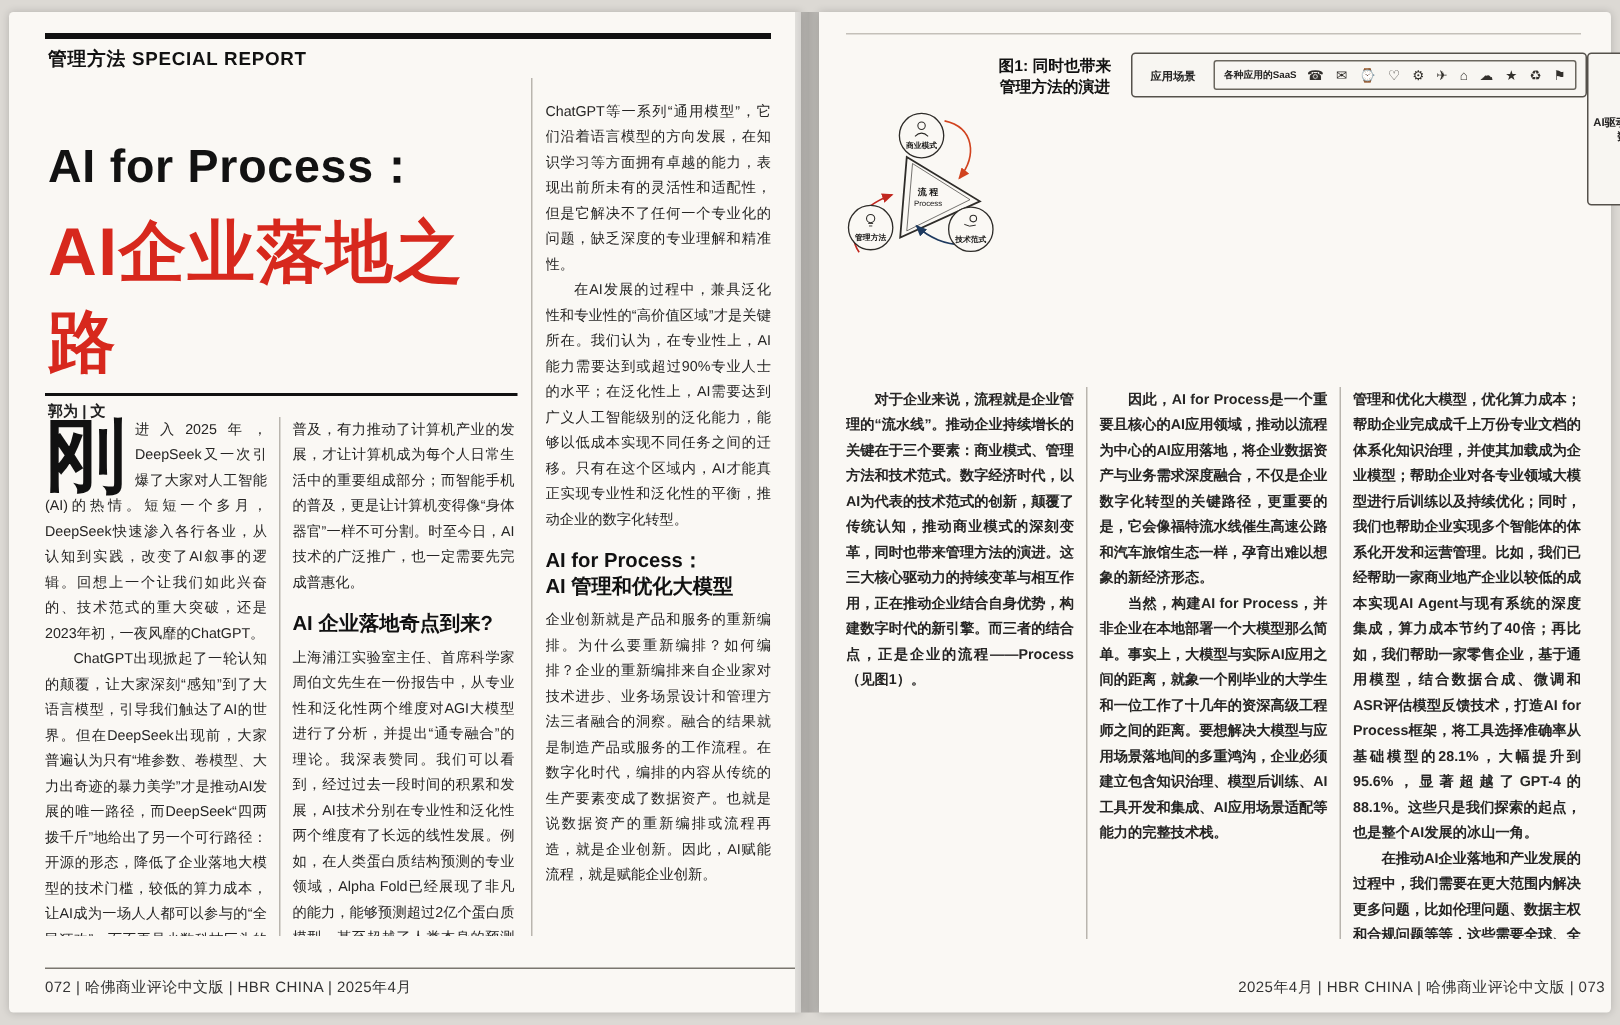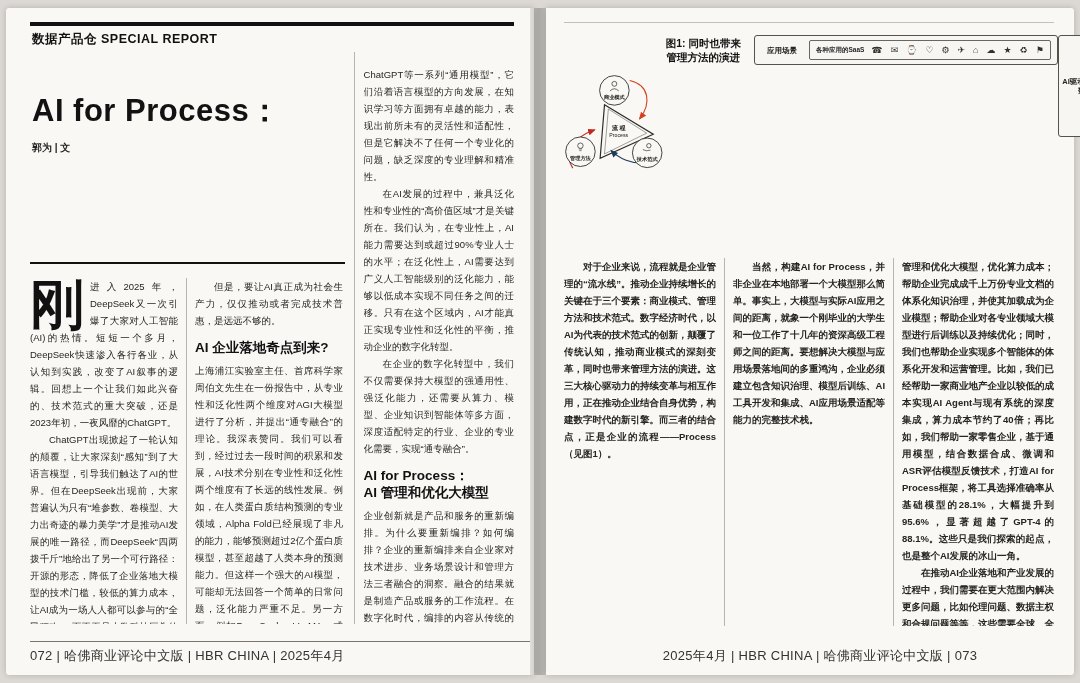--- a/index.html
+++ b/index.html
@@ -42,23 +42,23 @@
   .col p { margin-bottom:0; }
   .col p.ind, .col p.indent { text-indent:2em; }
   .dropcap {
     float:left; font-size:54px; line-height:48px; font-weight:bold;
     padding:2px 6px 0 0; color:#111; font-family:"Liberation Sans",sans-serif;
   }
   h3.colhead { font-size:13.5px; font-weight:bold; margin:10px 0 6px; line-height:17px; color:#111; text-align:left; }
   .page-footer {
     position:absolute; bottom:10px; left:24px; right:4px;
     border-top:1px solid #7a766f; padding-top:5px;
-    font-size:13px; color:#333; letter-spacing:.3px;
-  }
-  .page-footer.right { text-align:center; border-top:none; }
+    font-size:10px; color:#333; letter-spacing:.3px;
+  }
+  .page-footer.right { text-align:right; border-top:none; }
   
   .figs { display:flex; height:222px; border-top:1px solid #c4c0b9; padding-top:8px; }
   .figbox { display:flex; flex-direction:row; }
   .fig1 { width:180px; }
   .figvr { width:1px; background:#c8c4bd; margin:0 6px 14px 4px; }
   .fig2 { flex:1; padding-top:4px; }
   .caption { font-size:10.5px; font-weight:bold; text-align:center; margin-top:6px; color:#111; }
   
   .f2row { border:1px solid #55514b; border-radius:3px; background:#f8f6f2; display:flex; align-items:stretch; margin-bottom:3px; }
   .f2label { width:54px; font-size:7.5px; font-weight:bold; display:flex; align-items:center; justify-content:center; text-align:center; line-height:9px; padding:2px; }
@@ -92,47 +92,47 @@
   
   .fig1 svg text { font-family:"Liberation Sans",sans-serif; }
 </style>
 </head>
 <body>
 
 <div class="spread">
 
   <div class="page page-left">
     <div class="kicker-bar"></div>
-    <div class="kicker">数据产品仓 SPECIAL REPORT</div>
+    <div class="kicker">管理方法 SPECIAL REPORT</div>
 
     <div class="pl-body">
       <div class="pl-main">
         <div class="title-block">
           <div class="title-en">AI for Process：</div>
+          <div class="title-zh">AI企业落地之路</div>
           <div class="byline">郭为 | 文</div>
         </div>
         <div class="cols2">
           <div class="col">
             <p><span class="dropcap">刚</span><span>进入2025年，DeepSeek又一次引爆了大家对人工智能(AI)的热情。短短一个多月，DeepSeek快速渗入各行各业，从认知到实践，改变了AI叙事的逻辑。回想上一个让我们如此兴奋的、技术范式的重大突破，还是2023年初，一夜风靡的ChatGPT。</span></p>
             <p class="ind">ChatGPT出现掀起了一轮认知的颠覆，让大家深刻“感知”到了大语言模型，引导我们触达了AI的世界。但在DeepSeek出现前，大家普遍认为只有“堆参数、卷模型、大力出奇迹的暴力美学”才是推动AI发展的唯一路径，而DeepSeek“四两拨千斤”地给出了另一个可行路径：开源的形态，降低了企业落地大模型的技术门槛，较低的算力成本，让AI成为一场人人都可以参与的“全民狂欢”，而不再是少数科技巨头的专利，也不是实验室不计成本的研究。</p>
 
           </div>
           <div class="vrule"></div>
           <div class="col">
-            <p class="ind">但是，要让AI真正成为社会生产力，仅仅推动或者完成技术普惠，是远远不够的。</p>
+            <p>普及，有力推动了计算机产业的发展，才让计算机成为每个人日常生活中的重要组成部分；而智能手机的普及，更是让计算机变得像“身体器官”一样不可分割。时至今日，AI技术的广泛推广，也一定需要先完成普惠化。</p>
             <h3 class="colhead">AI 企业落地奇点到来?</h3>
             <p>上海浦江实验室主任、首席科学家周伯文先生在一份报告中，从专业性和泛化性两个维度对AGI大模型进行了分析，并提出“通专融合”的理论。我深表赞同。我们可以看到，经过过去一段时间的积累和发展，AI技术分别在专业性和泛化性两个维度有了长远的线性发展。例如，在人类蛋白质结构预测的专业领域，Alpha Fold已经展现了非凡的能力，能够预测超过2亿个蛋白质模型，甚至超越了人类本身的预测能力。但这样一个强大的AI模型，可能却无法回答一个简单的日常问题，泛化能力严重不足。另一方面，例如DeepSeek、LLaMA，或是</p>
           </div>
         </div>
       </div>
       <div class="vrule tall"></div>
       <div class="col col3">
         <p>ChatGPT等一系列“通用模型”，它们沿着语言模型的方向发展，在知识学习等方面拥有卓越的能力，表现出前所未有的灵活性和适配性，但是它解决不了任何一个专业化的问题，缺乏深度的专业理解和精准性。</p>
         <p class="ind">在AI发展的过程中，兼具泛化性和专业性的“高价值区域”才是关键所在。我们认为，在专业性上，AI能力需要达到或超过90%专业人士的水平；在泛化性上，AI需要达到广义人工智能级别的泛化能力，能够以低成本实现不同任务之间的迁移。只有在这个区域内，AI才能真正实现专业性和泛化性的平衡，推动企业的数字化转型。</p>
-        <p class="ind">在企业的数字化转型中，我们不仅需要保持大模型的强通用性、强泛化能力，还需要从算力、模型、企业知识到智能体等多方面，深度适配特定的行业、企业的专业化需要，实现“通专融合”。</p>
         <h3 class="colhead">
           <span>AI for Process：</span><br>
           <span>AI 管理和优化大模型</span>
         </h3>
         <p>企业创新就是产品和服务的重新编排。为什么要重新编排？如何编排？企业的重新编排来自企业家对技术进步、业务场景设计和管理方法三者融合的洞察。融合的结果就是制造产品或服务的工作流程。在数字化时代，编排的内容从传统的生产要素变成了数据资产。也就是说数据资产的重新编排或流程再造，就是企业创新。因此，AI赋能流程，就是赋能企业创新。</p>
 
       </div>
     </div>
 
     <div class="page-footer">072 | 哈佛商业评论中文版 | HBR CHINA | 2025年4月</div>
@@ -315,20 +315,21 @@
       </div>
     </div>
 
     <div class="cols3">
       <div class="col">
         <p class="ind">对于企业来说，流程就是企业管理的“流水线”。推动企业持续增长的关键在于三个要素：商业模式、管理方法和技术范式。数字经济时代，以AI为代表的技术范式的创新，颠覆了传统认知，推动商业模式的深刻变革，同时也带来管理方法的演进。这三大核心驱动力的持续变革与相互作用，正在推动企业结合自身优势，构建数字时代的新引擎。而三者的结合点，正是企业的流程——Process（见图1）。</p>
 
       </div>
       <div class="vrule"></div>
       <div class="col">
+        <p class="ind">因此，AI for Process是一个重要且核心的AI应用领域，推动以流程为中心的AI应用落地，将企业数据资产与业务需求深度融合，不仅是企业数字化转型的关键路径，更重要的是，它会像福特流水线催生高速公路和汽车旅馆生态一样，孕育出难以想象的新经济形态。</p>
         <p class="ind">当然，构建AI for Process，并非企业在本地部署一个大模型那么简单。事实上，大模型与实际AI应用之间的距离，就象一个刚毕业的大学生和一位工作了十几年的资深高级工程师之间的距离。要想解决大模型与应用场景落地间的多重鸿沟，企业必须建立包含知识治理、模型后训练、AI工具开发和集成、AI应用场景适配等能力的完整技术栈。</p>
 
       </div>
       <div class="vrule"></div>
       <div class="col">
         <p>管理和优化大模型，优化算力成本；帮助企业完成成千上万份专业文档的体系化知识治理，并使其加载成为企业模型；帮助企业对各专业领域大模型进行后训练以及持续优化；同时，我们也帮助企业实现多个智能体的体系化开发和运营管理。比如，我们已经帮助一家商业地产企业以较低的成本实现AI Agent与现有系统的深度集成，算力成本节约了40倍；再比如，我们帮助一家零售企业，基于通用模型，结合数据合成、微调和ASR评估模型反馈技术，打造AI for Process框架，将工具选择准确率从基础模型的28.1%，大幅提升到95.6%，显著超越了GPT-4的88.1%。这些只是我们探索的起点，也是整个AI发展的冰山一角。</p>
         <p class="ind">在推动AI企业落地和产业发展的过程中，我们需要在更大范围内解决更多问题，比如伦理问题、数据主权和合规问题等等，这些需要全球、全社会和全生态的共同努力。■</p>
 
       </div>
     </div>

